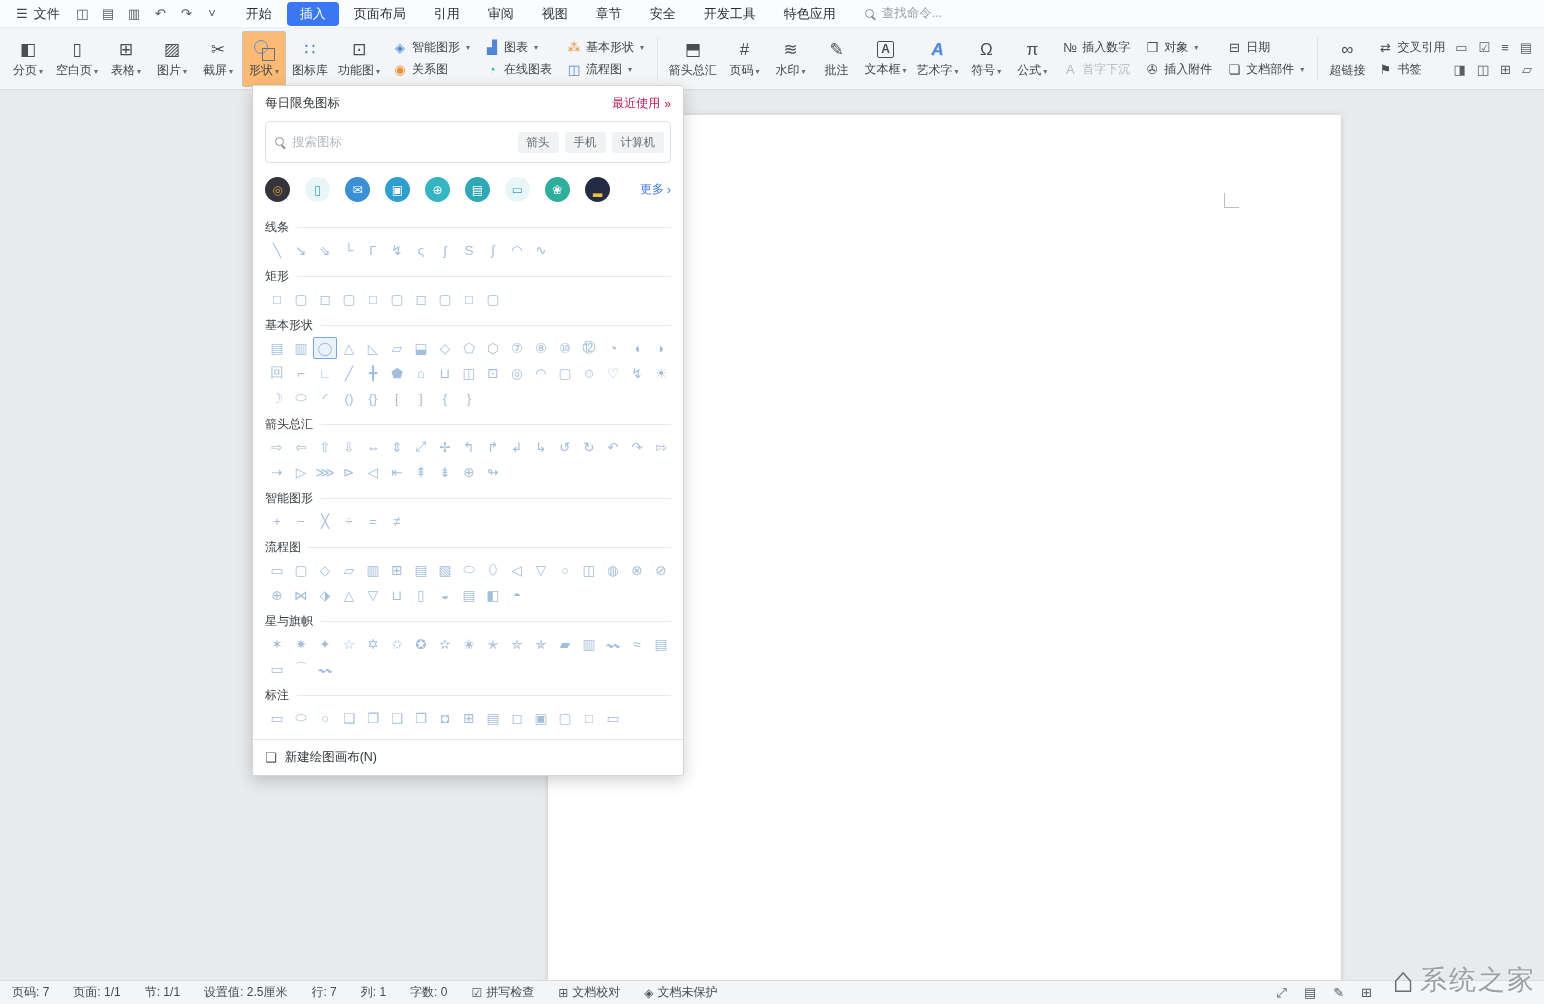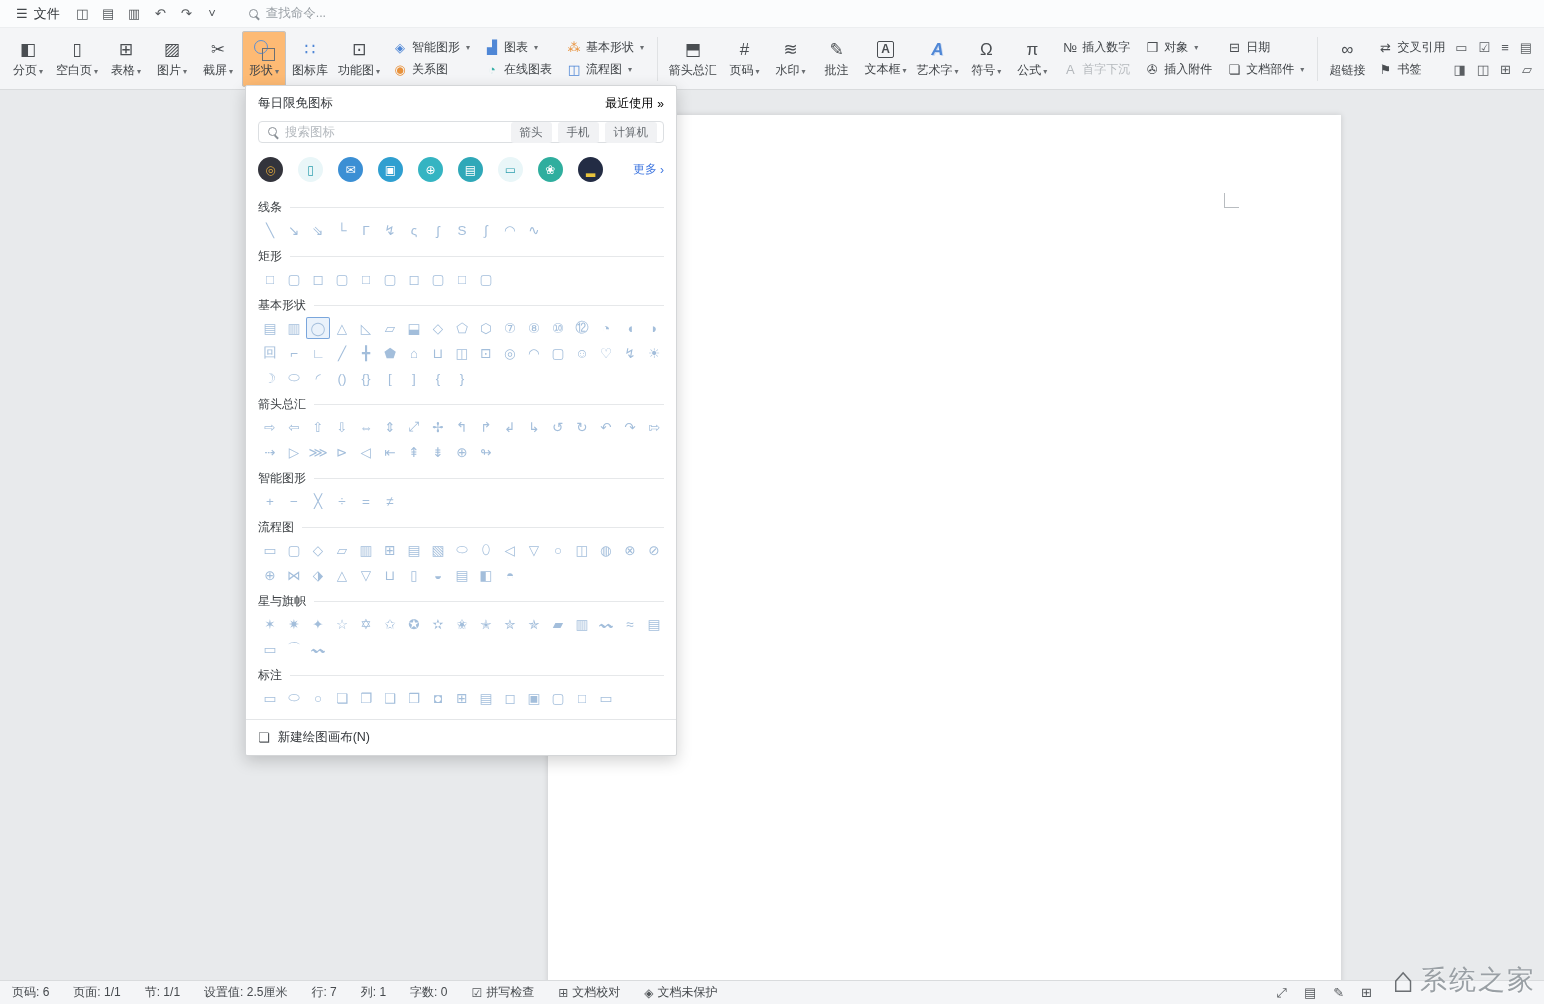--- a/index.html
+++ b/index.html
@@ -41,25 +41,25 @@
 .shape-ico{position:relative;width:24px;height:22px;display:inline-block}
 .shape-ico::before{content:"";position:absolute;left:2px;top:1px;width:12px;height:12px;border:1.6px solid #5b8fd4;border-radius:50%}
 .shape-ico::after{content:"";position:absolute;right:1px;bottom:0;width:11px;height:11px;border:1.6px solid #6a6f74}
 
 
 .workspace{position:absolute;top:91px;bottom:24px;left:0;right:0;background:#e8eaec;overflow:hidden}
 .page{position:absolute;left:548px;top:24px;width:793px;height:1100px;background:#fff;box-shadow:0 0 6px rgba(0,0,0,.14)}
 .cmark{position:absolute;left:676px;top:78px;width:15px;height:15px;border-left:1px solid #b8bcc0;border-bottom:1px solid #b8bcc0}
 
 
-.panel{position:absolute;left:245px;top:85px;width:432px;background:#fff;border:1px solid #d4d6d8;border-radius:2px;box-shadow:0 5px 16px rgba(0,0,0,.18);z-index:40}
+.panel{position:absolute;left:252px;top:85px;width:432px;background:#fff;border:1px solid #d4d6d8;border-radius:2px;box-shadow:0 5px 16px rgba(0,0,0,.18);z-index:40}
 .p-head{display:flex;align-items:center;justify-content:space-between;padding:9px 12px 4px}
 .p-title{font-size:12.5px;color:#33373b}
-.p-link{font-size:12px;color:#000000;display:flex;gap:4px;align-items:center}
-.p-search{margin:5px 12px;border:1px solid #dcdfe2;border-radius:4px;height:22px;display:flex;align-items:center;padding:0 6px 0 9px}
+.p-link{font-size:12px;color:#be185d;display:flex;gap:4px;align-items:center}
+.p-search{margin:5px 12px;border:1px solid #dcdfe2;border-radius:4px;height:42px;display:flex;align-items:center;padding:0 6px 0 9px}
 .p-ph{flex:1;font-size:12.5px;color:#b4b9be;margin-left:7px}
 .tag{background:#f1f2f4;border-radius:3px;font-size:11.5px;color:#61666b;padding:3px 9px;margin-left:6px;white-space:nowrap}
 .p-icons{display:flex;align-items:center;padding:9px 12px 10px;gap:15px}
 .appcirc{width:25px;height:25px;border-radius:50%;display:flex;align-items:center;justify-content:center;font-size:12px;flex:0 0 25px}
 .p-more{margin-left:auto;font-size:12px;color:#4178e0;display:flex;align-items:center;gap:3px}
 .p-band{background:#eef0f2;font-size:12px;color:#4a4e52;padding:3px 12px;height:21px}
 .secs{padding:0 12px 2px}
 .sec-title-row{display:flex;align-items:center;gap:8px;margin-top:7px}
 .sec-title{font-size:12px;color:#3c4044;white-space:nowrap}
 .sec-line{flex:1;height:1px;background:#e6e8ea}
@@ -91,20 +91,32 @@
     <span class="hamb">☰</span>
     <span>文件</span>
   </div>
   <div class="quick">
       <span class="qicon">◫</span>
       <span class="qicon">▤</span>
       <span class="qicon">▥</span>
       <span class="qicon">↶</span>
       <span class="qicon">↷</span>
       <span class="qicon">˅</span>
+    </div>
+  <div class="tabs">
+      <div class="tab">开始</div>
+      <div class="tab active">插入</div>
+      <div class="tab">页面布局</div>
+      <div class="tab">引用</div>
+      <div class="tab">审阅</div>
+      <div class="tab">视图</div>
+      <div class="tab">章节</div>
+      <div class="tab">安全</div>
+      <div class="tab">开发工具</div>
+      <div class="tab">特色应用</div>
     </div>
   <div class="cmd-search">
     <span class="mag"></span>
     <span class="ph">查找命令...</span>
   </div>
 </div>
 
 <div class="ribbon">
     <div class="rbtn">
       <span class="ricon">◧</span>
@@ -544,21 +556,21 @@
       </div>
     </div>
   <div class="p-foot">
     <span class="p-foot-icon">❏</span>
     <span>新建绘图画布(N)</span>
   </div>
 </div>
 
 <div class="statusbar">
   <div class="sb-left">
-      <span class="sbitem">页码: 6</span>
+      <span class="sbitem">页码: 7</span>
       <span class="sbitem">页面: 1/1</span>
       <span class="sbitem">节: 1/1</span>
       <span class="sbitem">设置值: 2.5厘米</span>
       <span class="sbitem">行: 7</span>
       <span class="sbitem">列: 1</span>
       <span class="sbitem">字数: 0</span>
       <span class="sbtoggle">
         <span class="sbicon">☑</span>
         <span>拼写检查</span>
       </span>

